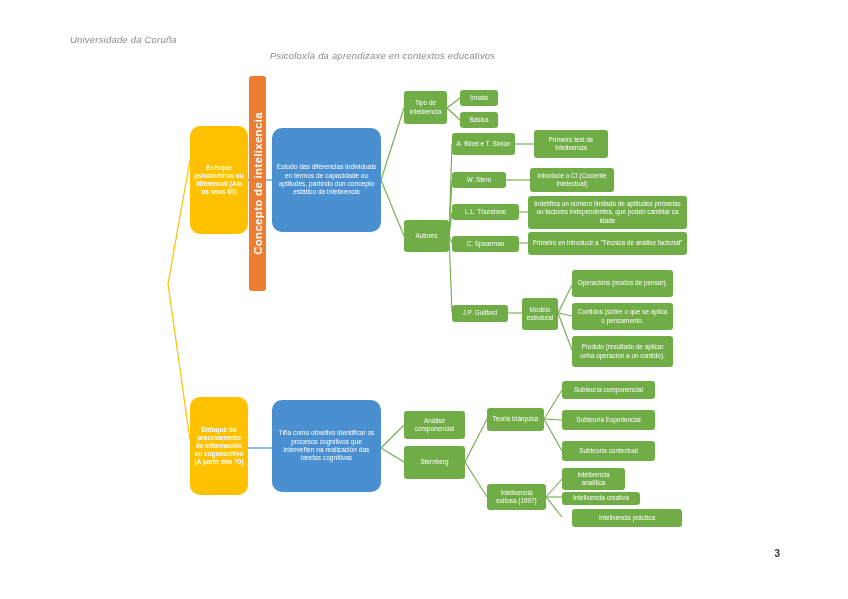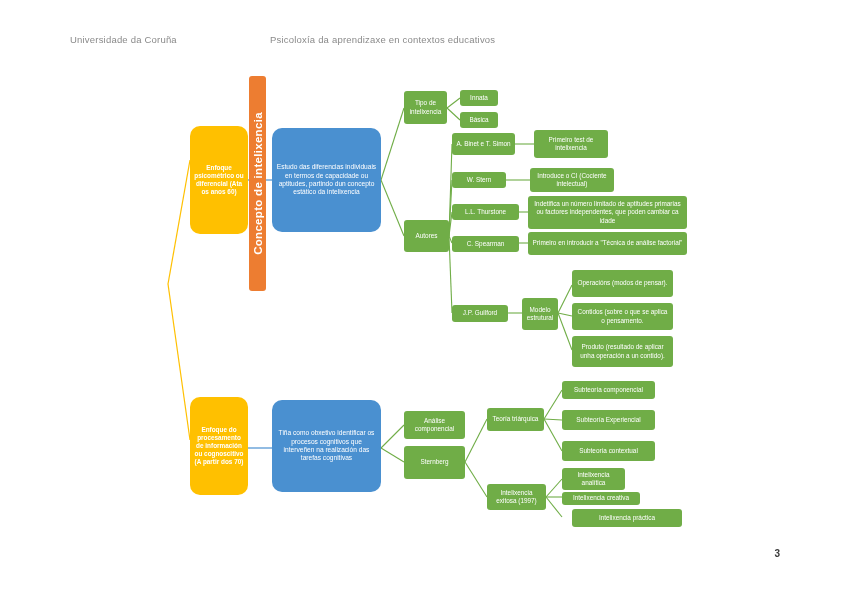--- a/index.html
+++ b/index.html
@@ -15,27 +15,28 @@
     width: 848px;
     height: 599px;
     background: #ffffff;
     overflow: hidden;
   }
 
   
   .hdr {
     position: absolute;
     top: 34px;
+    font-style: italic;
     font-size: 9.5px;
     color: #8a8a8a;
     letter-spacing: 0.2px;
     white-space: nowrap;
   }
   #hdr-left  { left: 70px; }
-  #hdr-right { left: 270px; }
+  #hdr-right { left: 270px; margin-top: 16px; }
 
   .page-num {
     position: absolute;
     right: 68px;
     bottom: 40px;
     font-size: 10px;
     font-weight: bold;
     color: #3a3a3a;
   }
 

